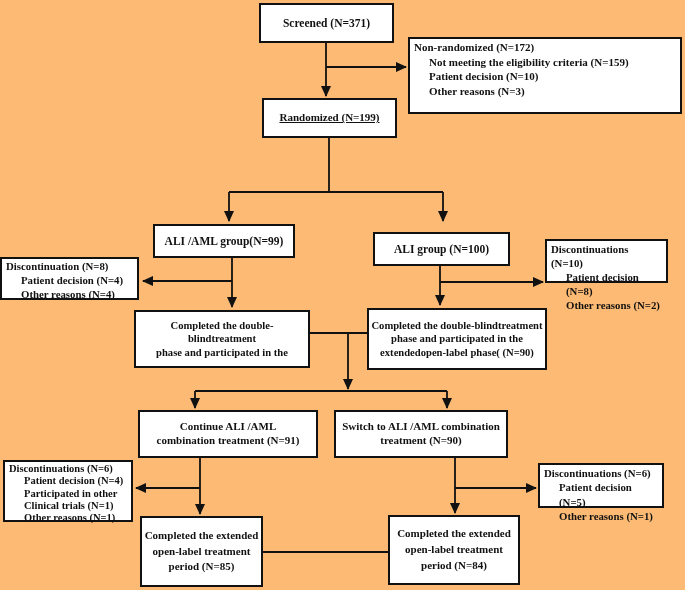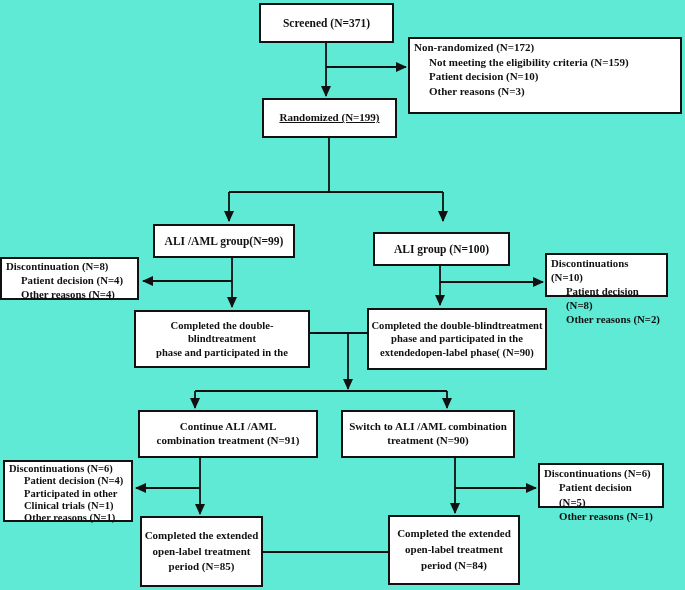--- a/index.html
+++ b/index.html
@@ -1,40 +1,40 @@
 <!DOCTYPE html>
 <html><head>
 <meta charset="utf-8">
 <style>
   html,body{margin:0;padding:0;background:#ffffff;}
   #stage{
-    position:relative;width:685px;height:590px;background:#5eead4;
+    position:relative;width:685px;height:590px;background:#fdba74;
     font-family:"Liberation Serif","DejaVu Serif",serif;
     color:#111;overflow:hidden;
   }
   #connectors{position:absolute;left:0;top:0;width:685px;height:590px;}
   .box{
     position:absolute;border:2px solid #111;background:#fff;
     box-sizing:border-box;font-weight:bold;line-height:1.25;
   }
   .center{display:flex;flex-direction:column;align-items:center;justify-content:center;text-align:center;}
   .list{padding:1px 3px 1px 4px;}
   .list .sub{padding-left:15px;}
   
   #b-screened   {left:259px;top:3px;  width:135px;height:40px;font-size:11.5px;}
   #b-nonrand    {left:408px;top:37px; width:274px;height:77px;font-size:11px;line-height:1.32;}
   #b-randomized {left:262px;top:98px; width:135px;height:40px;font-size:11px;text-decoration:underline;}
   #b-group-l    {left:153px;top:224px;width:142px;height:34px;font-size:11.5px;text-align:center;}
   #b-group-r    {left:373px;top:232px;width:137px;height:34px;font-size:11.5px;}
   #b-disc-l1    {left:0;  top:257px;width:139px;height:43px;font-size:10.8px;line-height:1.28;}
-  #b-disc-r1    {left:545px;top:253px;width:123px;height:44px;font-size:10.8px;line-height:1.3;}
+  #b-disc-r1    {left:545px;top:239px;width:123px;height:44px;font-size:10.8px;line-height:1.3;}
   #b-comp-l     {left:134px;top:310px;width:176px;height:58px;font-size:10.6px;padding:2px;}
   #b-comp-r     {left:367px;top:308px;width:180px;height:62px;font-size:10.6px;padding:2px;}
   #b-continue   {left:138px;top:410px;width:180px;height:48px;font-size:11px;}
-  #b-switch     {left:341px;top:410px;width:174px;height:48px;font-size:11px;}
+  #b-switch     {left:334px;top:410px;width:174px;height:48px;font-size:11px;}
   #b-disc-l2    {left:3px;  top:460px;width:130px;height:62px;font-size:10.5px;line-height:1.17;}
   #b-disc-r2    {left:538px;top:463px;width:126px;height:45px;font-size:10.8px;line-height:1.32;}
   #b-compol-l   {left:140px;top:516px;width:123px;height:71px;font-size:11px;line-height:1.45;}
   #b-compol-r   {left:388px;top:515px;width:132px;height:70px;font-size:11px;line-height:1.45;}
 </style>
 </head>
 <body>
 
 <div id="stage">
 

